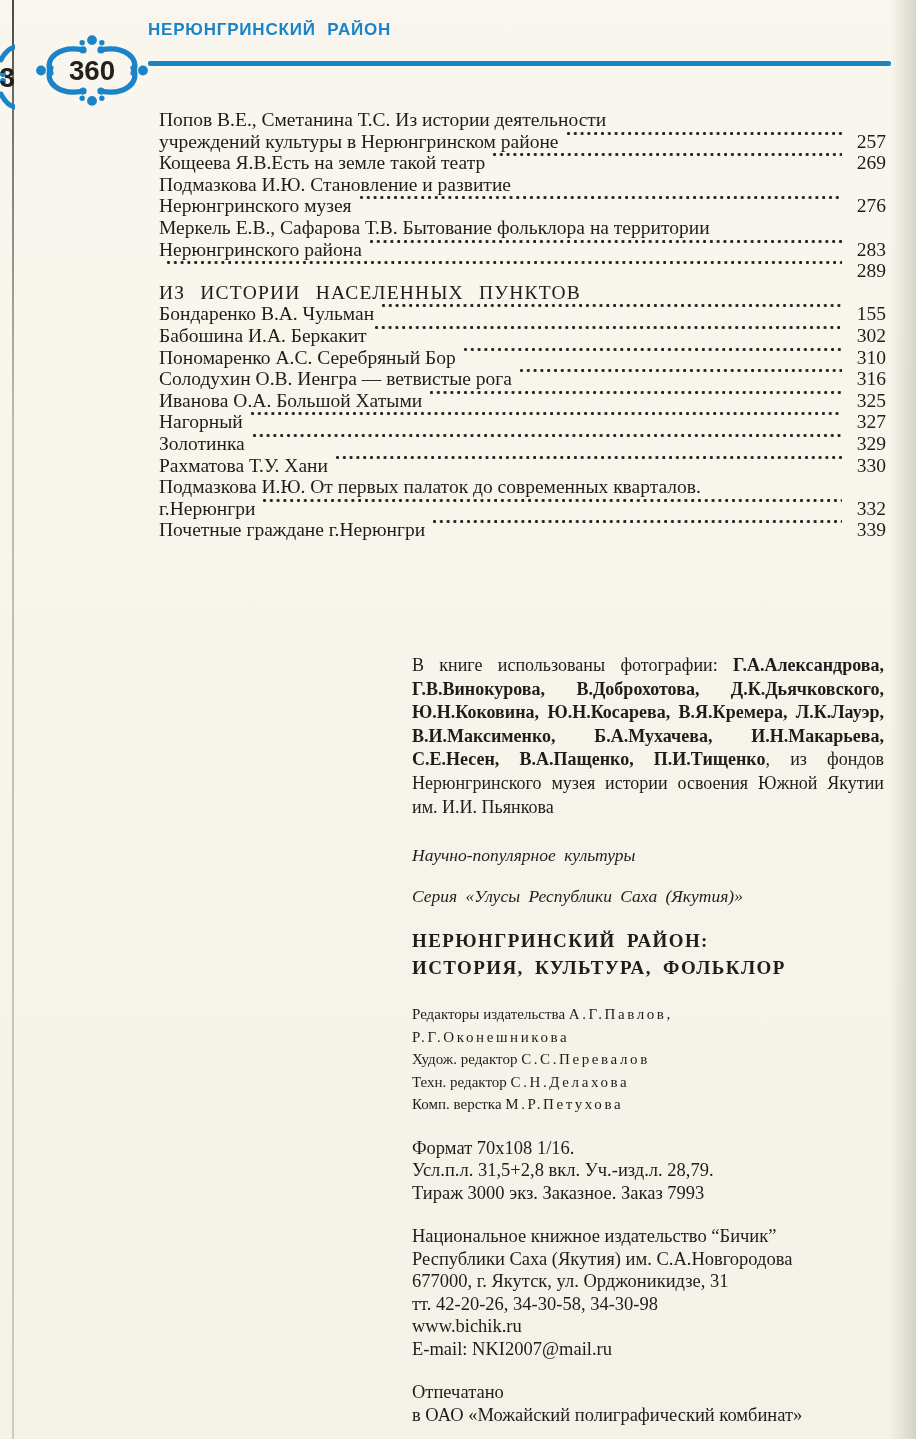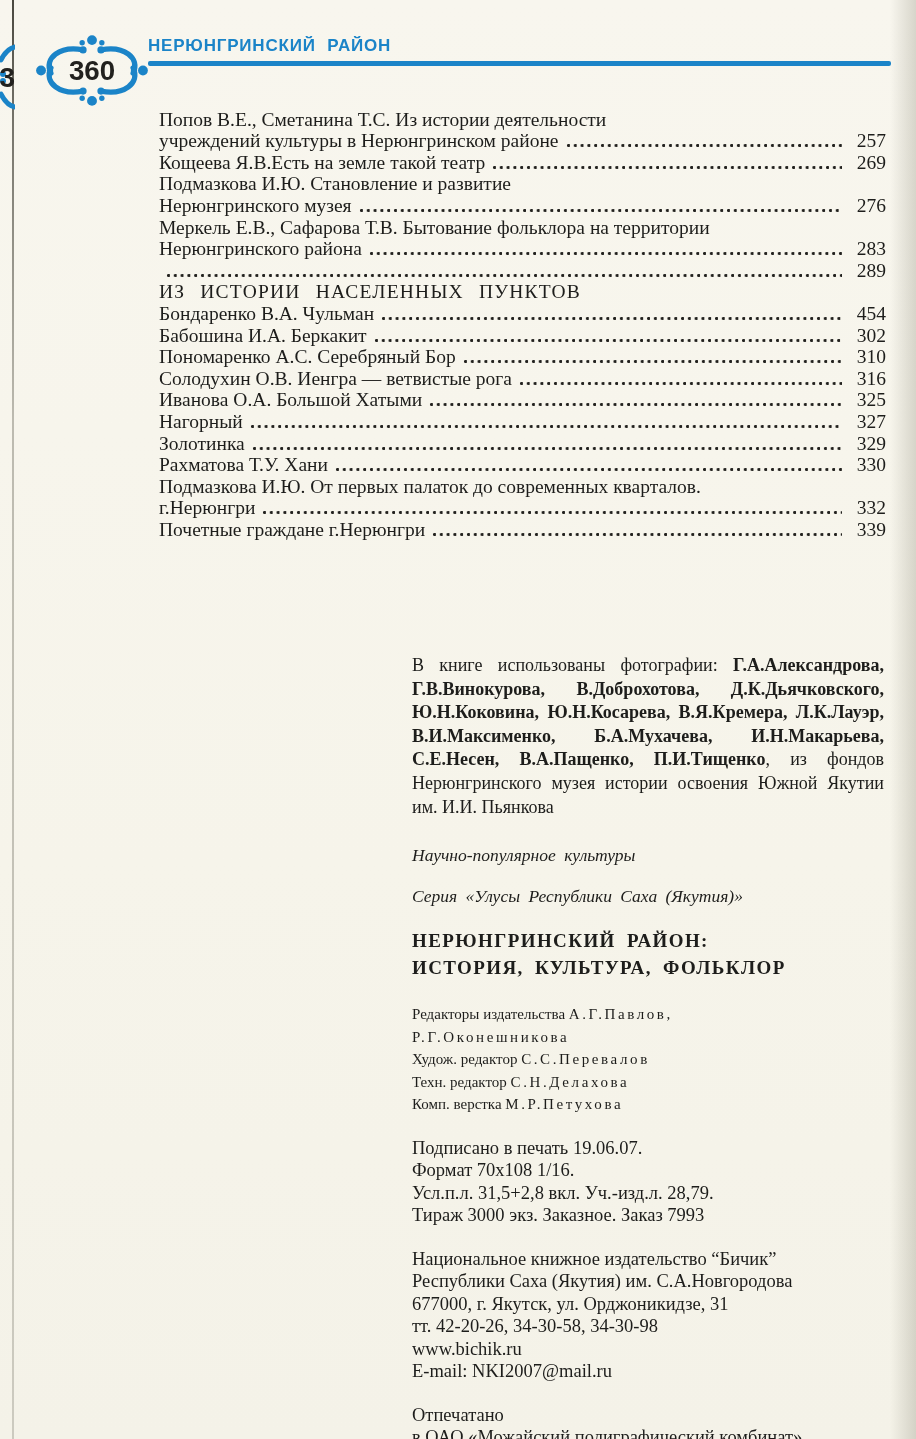--- a/index.html
+++ b/index.html
@@ -13,29 +13,29 @@
   
   .edge-line{position:absolute;left:12px;top:0;width:2px;height:100%;
     background:linear-gradient(180deg,#4a483f 0px,#75736a 120px,rgba(130,128,116,.5) 420px,rgba(130,128,116,.35) 100%);}
   .right-shadow{position:absolute;right:0;top:0;width:26px;height:100%;
     background:linear-gradient(to right,rgba(0,0,0,0),rgba(120,118,100,.14) 55%,rgba(120,118,100,.26));}
 
   
   .partial-badge{position:absolute;left:0;top:34px;width:15px;height:84px;overflow:hidden;}
   .badge{position:absolute;left:33px;top:31px;width:118px;height:80px;}
   .running-title{
-    position:absolute;left:148px;top:36px;
+    position:absolute;left:148px;top:20px;
     font-family:"Liberation Sans",sans-serif;font-weight:bold;font-size:17px;
     letter-spacing:.8px;word-spacing:6px;color:#1b84c8;white-space:nowrap;
   }
   .header-rule{position:absolute;left:148px;top:61px;width:743px;height:5px;background:#1b84c8;border-radius:2px;}
 
   
   .toc{position:absolute;left:159px;top:109px;width:727px;font-size:19.5px;}
-  .toc-row{display:flex;align-items:flex-end;height:21.6px;}
+  .toc-row{display:flex;align-items:flex-start;height:21.6px;}
   .toc-text{white-space:nowrap;}
   .toc-page{min-width:42px;text-align:right;white-space:nowrap;}
   .toc-dots{flex:1 1 auto;height:5px;margin:0 2px 4px 7px;
     background-image:radial-gradient(circle at 2.5px 2.5px,#22211e 1.3px,rgba(0,0,0,0) 1.7px);
     background-size:6.8px 5px;background-repeat:repeat-x;}
   .toc-row.toc-heading .toc-text{letter-spacing:1.2px;word-spacing:9px;}
 
   
   .credits{
     position:absolute;left:412px;top:636px;width:472px;
@@ -143,21 +143,21 @@
         <span class="toc-dots"></span>
         <span class="toc-page">289</span>
       </div>
     <div class="toc-row no-page toc-heading">
         <span class="toc-text">ИЗ ИСТОРИИ НАСЕЛЕННЫХ ПУНКТОВ</span>
         <span class="toc-page"></span>
       </div>
     <div class="toc-row">
         <span class="toc-text">Бондаренко В.А. Чульман</span>
         <span class="toc-dots"></span>
-        <span class="toc-page">454</span>
+        <span class="toc-page">155</span>
       </div>
     <div class="toc-row">
         <span class="toc-text">Бабошина И.А. Беркакит</span>
         <span class="toc-dots"></span>
         <span class="toc-page">302</span>
       </div>
     <div class="toc-row">
         <span class="toc-text">Пономаренко А.С. Серебряный Бор</span>
         <span class="toc-dots"></span>
         <span class="toc-page">310</span>
@@ -216,21 +216,20 @@
 
     <div class="ed-block">
       <div><span>Редакторы издательства </span><span class="ed-name">А.Г.Павлов,</span></div>
       <div><span></span><span class="ed-name">Р.Г.Оконешникова</span></div>
       <div><span>Худож. редактор </span><span class="ed-name">С.С.Перевалов</span></div>
       <div><span>Техн. редактор </span><span class="ed-name">С.Н.Делахова</span></div>
       <div><span>Комп. верстка </span><span class="ed-name">М.Р.Петухова</span></div>
     </div>
 
     <div class="txt-block">
-      <div>Подписано в печать 19.06.07.</div>
       <div>Формат 70х108 1/16.</div>
       <div>Усл.п.л. 31,5+2,8 вкл. Уч.-изд.л. 28,79.</div>
       <div>Тираж 3000 экз. Заказное. Заказ 7993</div>
     </div>
 
     <div class="txt-block">
       <div>Национальное книжное издательство “Бичик”</div>
       <div>Республики Саха (Якутия) им. С.А.Новгородова</div>
       <div>677000, г. Якутск, ул. Орджоникидзе, 31</div>
       <div>тт. 42-20-26, 34-30-58, 34-30-98</div>

